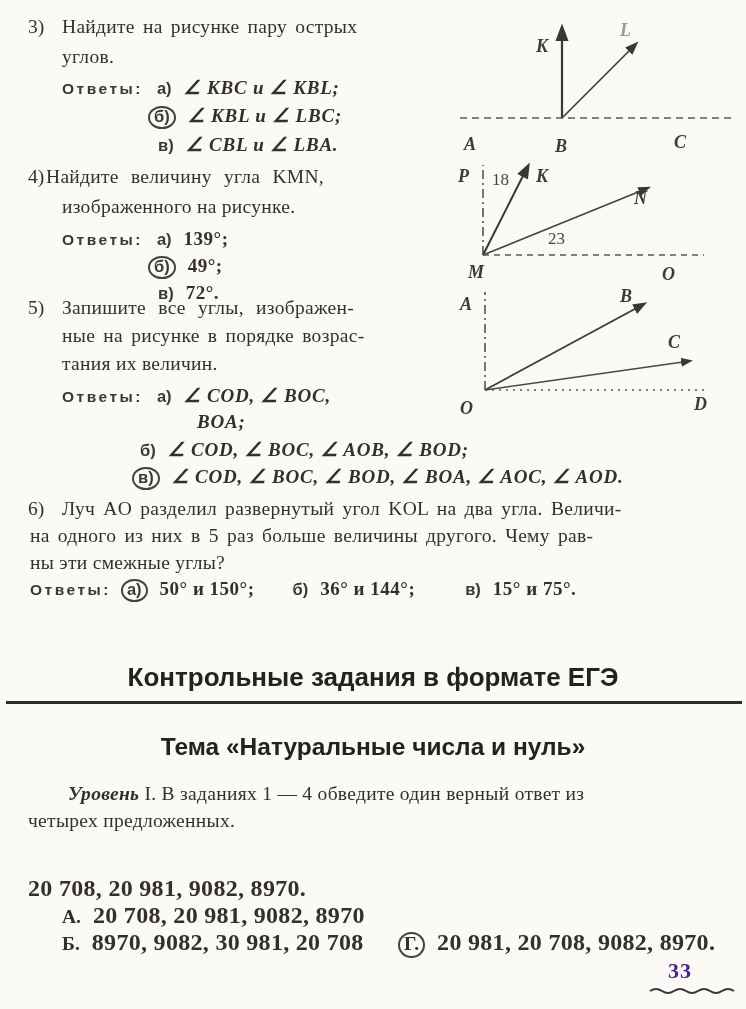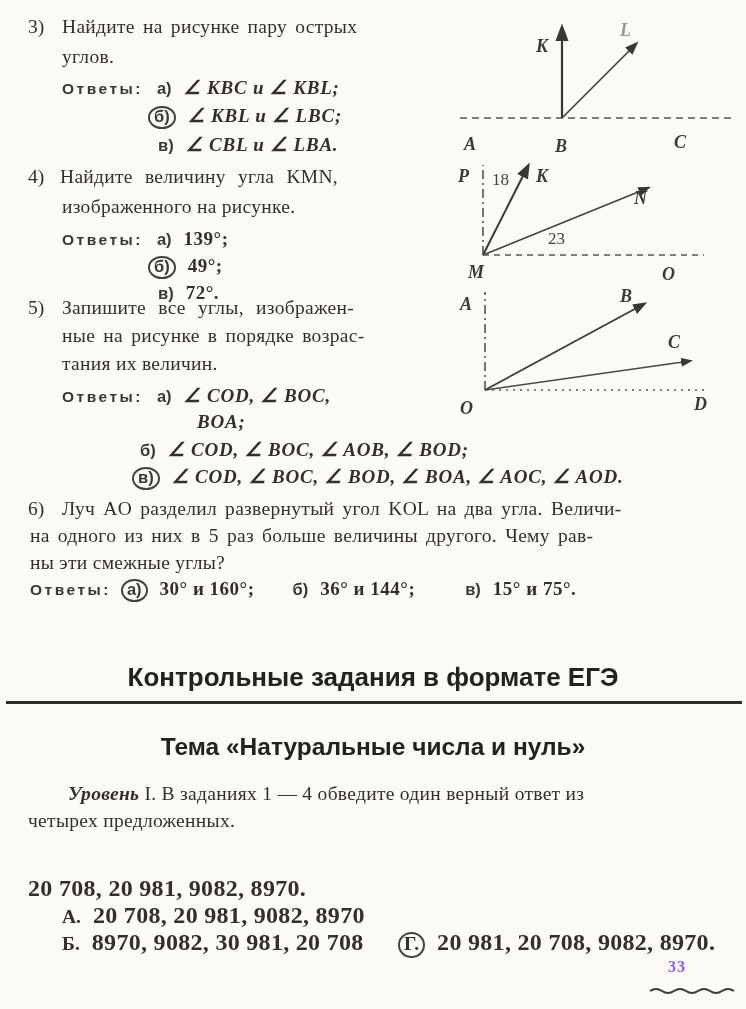--- a/index.html
+++ b/index.html
@@ -32,21 +32,21 @@
     font-family:"Liberation Sans",sans-serif;font-weight:700;color:#242220;
   }
   .rule{position:absolute;background:#2e2c28;}
   .it{font-style:italic;}
   .bold{font-weight:700;}
   .choice-letter{font-weight:700;font-size:19.5px;margin-right:8px;}
   .choice-text{font-weight:700;font-size:24px;letter-spacing:.3px;}
   .figlbl{font:italic 700 18px "Liberation Serif",serif;fill:#3c3a36;}
   .fignum{font:400 17px "Liberation Serif",serif;fill:#45433f;}
   .faint{fill:#9a9894;}
-  .pagenum{font-weight:700;font-size:16px;color:#8b5cf6;letter-spacing:1px;}
+  .pagenum{font-weight:700;font-size:22px;color:#4c1d95;letter-spacing:1px;}
 </style>
 </head>
 <body>
 
 <div class="page">
 
   <div class="abs qnum" style="left:28px;top:16px">3)</div>
   <div class="abs qtext ws-med" style="left:62px;top:16px">Найдите на рисунке пару острых</div>
   <div class="abs qtext" style="left:62px;top:46px">углов.</div>
 
@@ -74,21 +74,21 @@
     <line x1="110" y1="102" x2="110" y2="12" stroke="#3a3834" stroke-width="2.2" marker-end="url(#arr1)"></line>
     <line x1="110" y1="102" x2="184" y2="28" stroke="#45433f" stroke-width="1.7" marker-end="url(#arr1)"></line>
     <text class="figlbl" x="84" y="36">K</text>
     <text class="figlbl faint" x="168" y="20">L</text>
     <text class="figlbl" x="12" y="134">A</text>
     <text class="figlbl" x="103" y="136">B</text>
     <text class="figlbl" x="222" y="132">C</text>
   </svg>
 
   <div class="abs qnum" style="left:28px;top:166px">4)</div>
-  <div class="abs qtext ws-wide" style="left:60px;top:166px">Найдите величину угла KMN,</div>
+  <div class="abs qtext ws-wide" style="left:46px;top:166px">Найдите величину угла KMN,</div>
   <div class="abs qtext" style="left:62px;top:196px">изображенного на рисунке.</div>
 
   <div class="abs" style="left:62px;top:228px">
     <span class="ans-label">Ответы:</span>
     <span class="ans-letter">а)</span>
     <span class="plain-ans">139°;</span>
   </div>
   <div class="abs" style="left:156px;top:255px">
     <span class="ans-letter circled">б)</span>
     <span class="plain-ans">49°;</span>
@@ -155,21 +155,21 @@
   </svg>
 
   <div class="abs qnum" style="left:28px;top:498px">6)</div>
   <div class="abs qtext ws-med" style="left:62px;top:498px">Луч AO разделил развернутый угол KOL на два угла. Величи-</div>
   <div class="abs qtext ws-med" style="left:30px;top:525px">на одного из них в 5 раз больше величины другого. Чему рав-</div>
   <div class="abs qtext" style="left:30px;top:552px">ны эти смежные углы?</div>
 
   <div class="abs" style="left:30px;top:578px">
     <span class="ans-label" style="margin-right:4px">Ответы:</span>
     <span class="ans-letter circled" style="margin-left:2px">а)</span>
-    <span class="plain-ans">30° и 160°;</span>
+    <span class="plain-ans">50° и 150°;</span>
     <span class="ans-letter" style="margin-left:34px">б)</span>
     <span class="plain-ans">36° и 144°;</span>
     <span class="ans-letter" style="margin-left:46px">в)</span>
     <span class="plain-ans">15° и 75°.</span>
   </div>
 
   <div class="heading" style="top:662px;font-size:26px">Контрольные задания в формате ЕГЭ</div>
   <div class="rule" style="left:6px;top:701px;width:736px;height:3px"></div>
   <div class="heading" style="top:733px;font-size:24.5px">Тема «Натуральные числа и нуль»</div>
 

